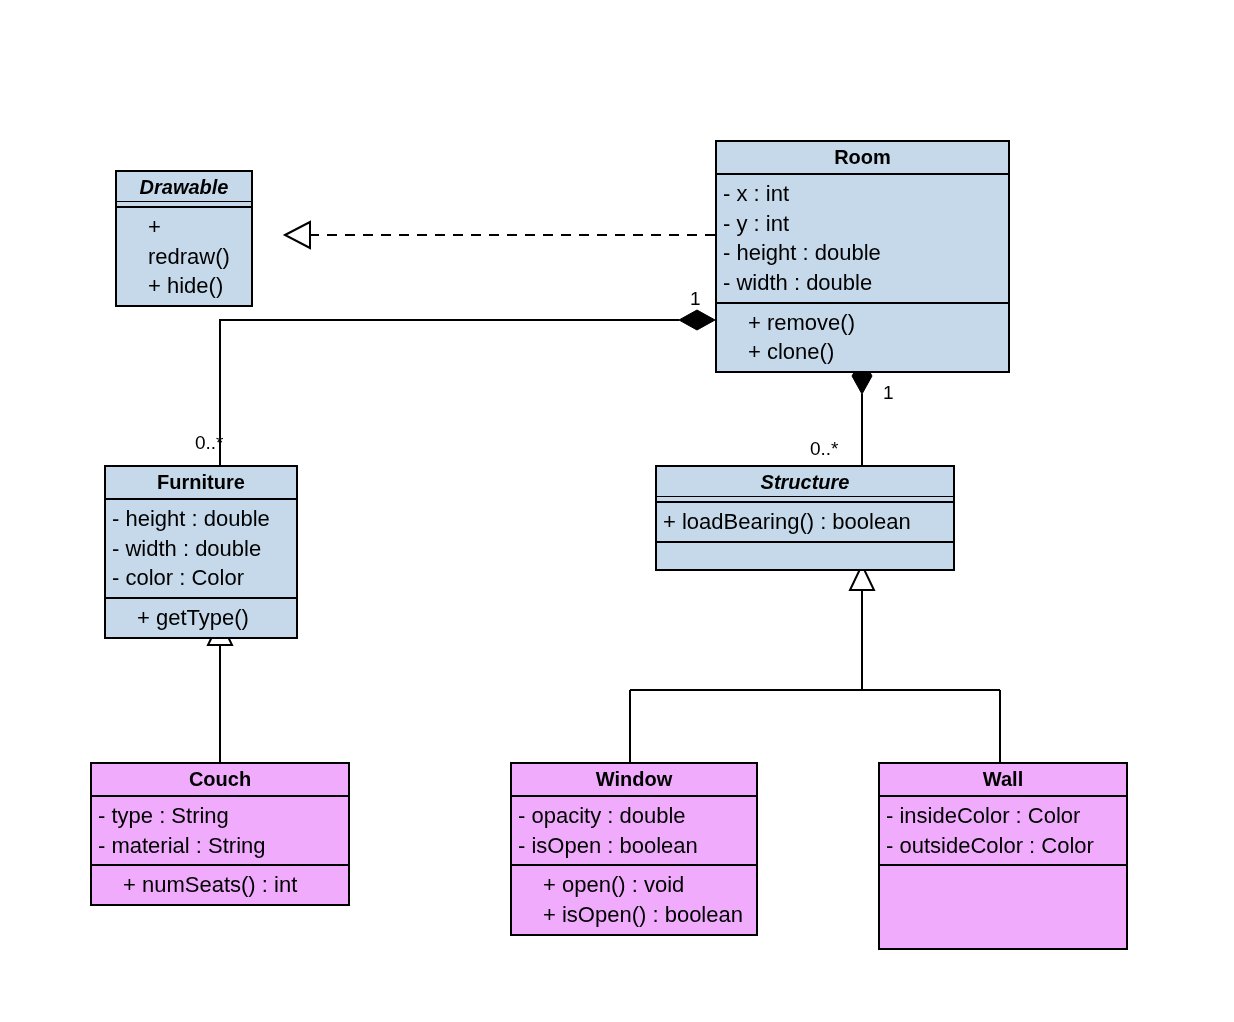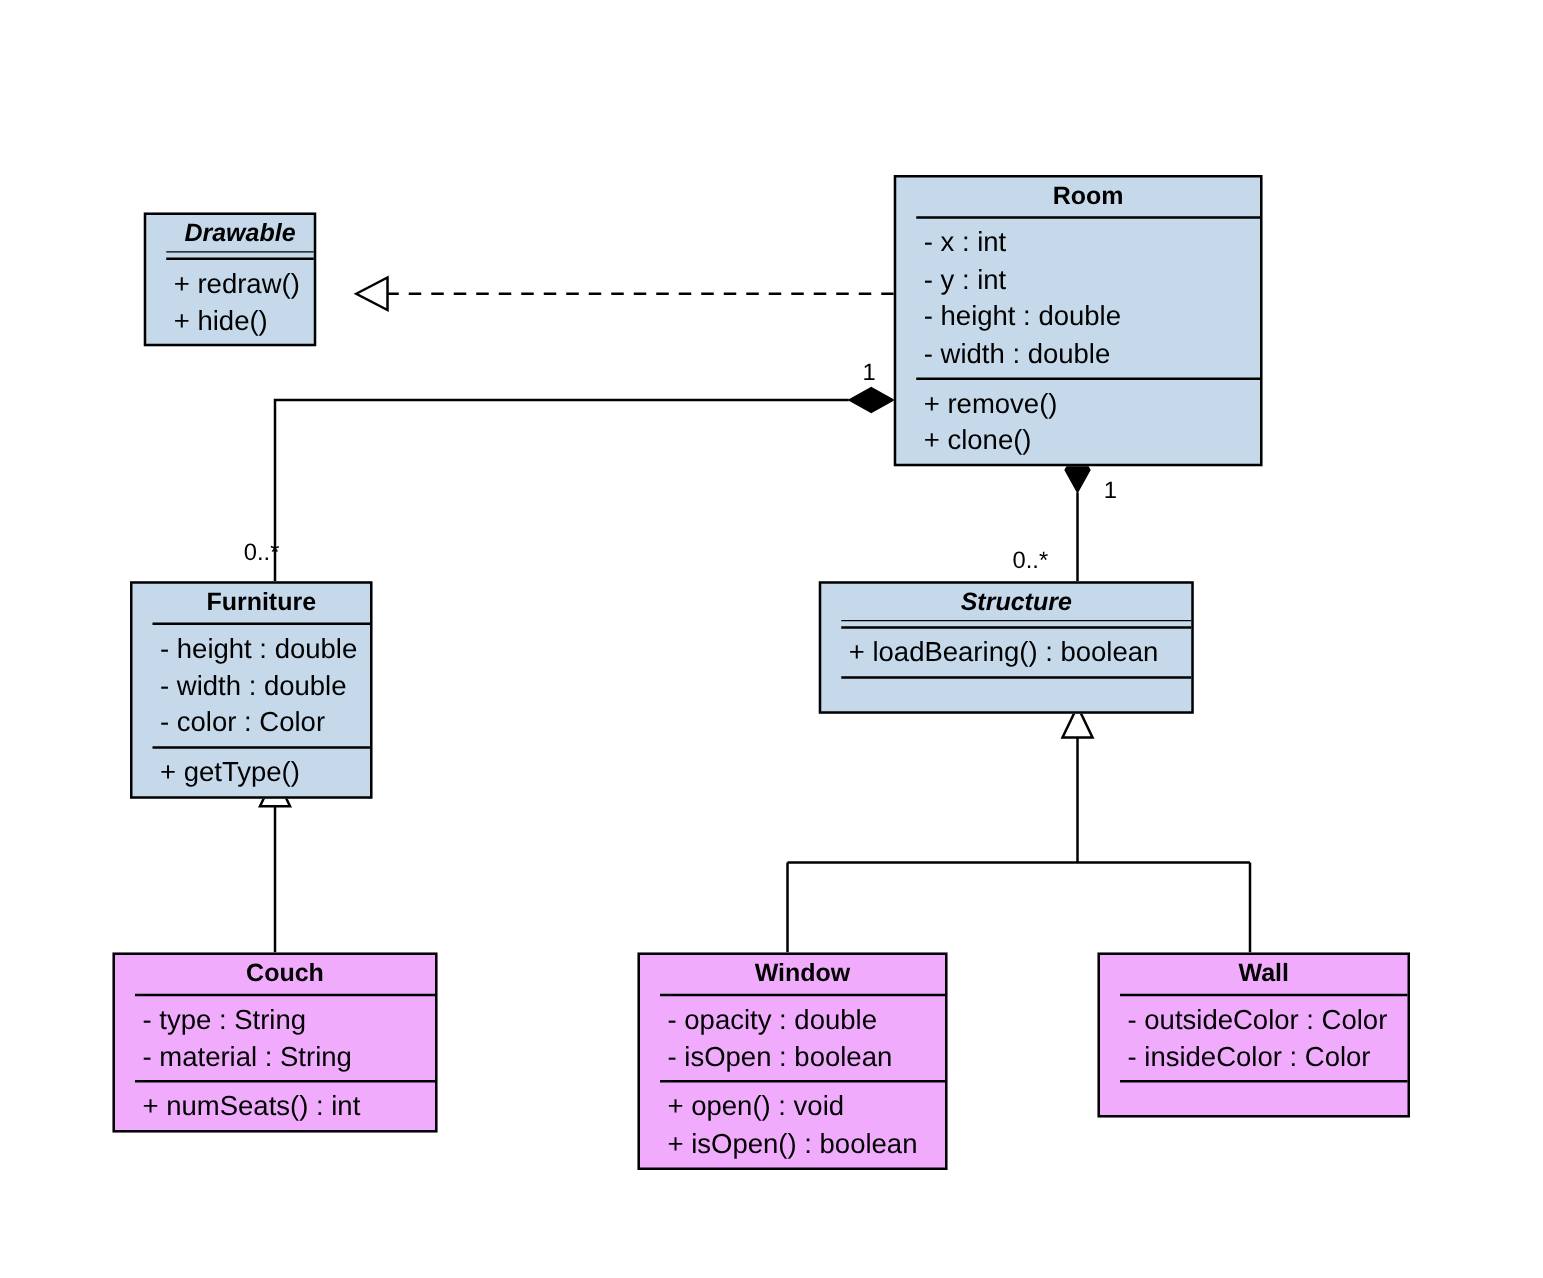--- a/index.html
+++ b/index.html
@@ -14,37 +14,37 @@
   .stage {
     position: relative;
     width: 1234px;
     height: 1022px;
   }
   .uml-class {
     position: absolute;
     border: 2px solid #000;
     background: #fff;
     box-sizing: border-box;
-    padding-left: 16px;
   }
   .uml-header {
     text-align: center;
     font-weight: bold;
     padding: 4px 0;
     border-bottom: 2px solid #000;
     font-size: 20px;
   }
   .uml-section {
     border-bottom: 2px solid #000;
     padding: 4px 6px;
     font-size: 22px;
     line-height: 1.35;
   }
   .uml-section:last-child {
     border-bottom: none;
+    margin-left: 25px;
   }
   .blue { background: #c5d9ea; }
   .green { background: #f0abfc; }
   .italic { font-style: italic; }
   .label {
     position: absolute;
     font-size: 19px;
     font-family: Arial, sans-serif;
   }
   svg.overlay {
@@ -164,24 +164,24 @@
     <div class="uml-section">
       <div>- opacity : double</div>
       <div>- isOpen : boolean</div>
     </div>
     <div class="uml-section">
       <div>+ open() : void</div>
       <div>+ isOpen() : boolean</div>
     </div>
   </div>
 
-  <div class="uml-class green" style="left:878px; top:762px; width:250px; height:132px;">
+  <div class="uml-class green" style="left:878px; top:762px; width:250px; height:188px;">
     <div class="uml-header">
       <span>Wall</span>
     </div>
     <div class="uml-section">
+      <div>- insideColor : Color</div>
       <div>- outsideColor : Color</div>
-      <div>- insideColor : Color</div>
     </div>
     <div class="uml-section" style="height:80px;"></div>
   </div>
 
 </div>
 
 </body></html>

